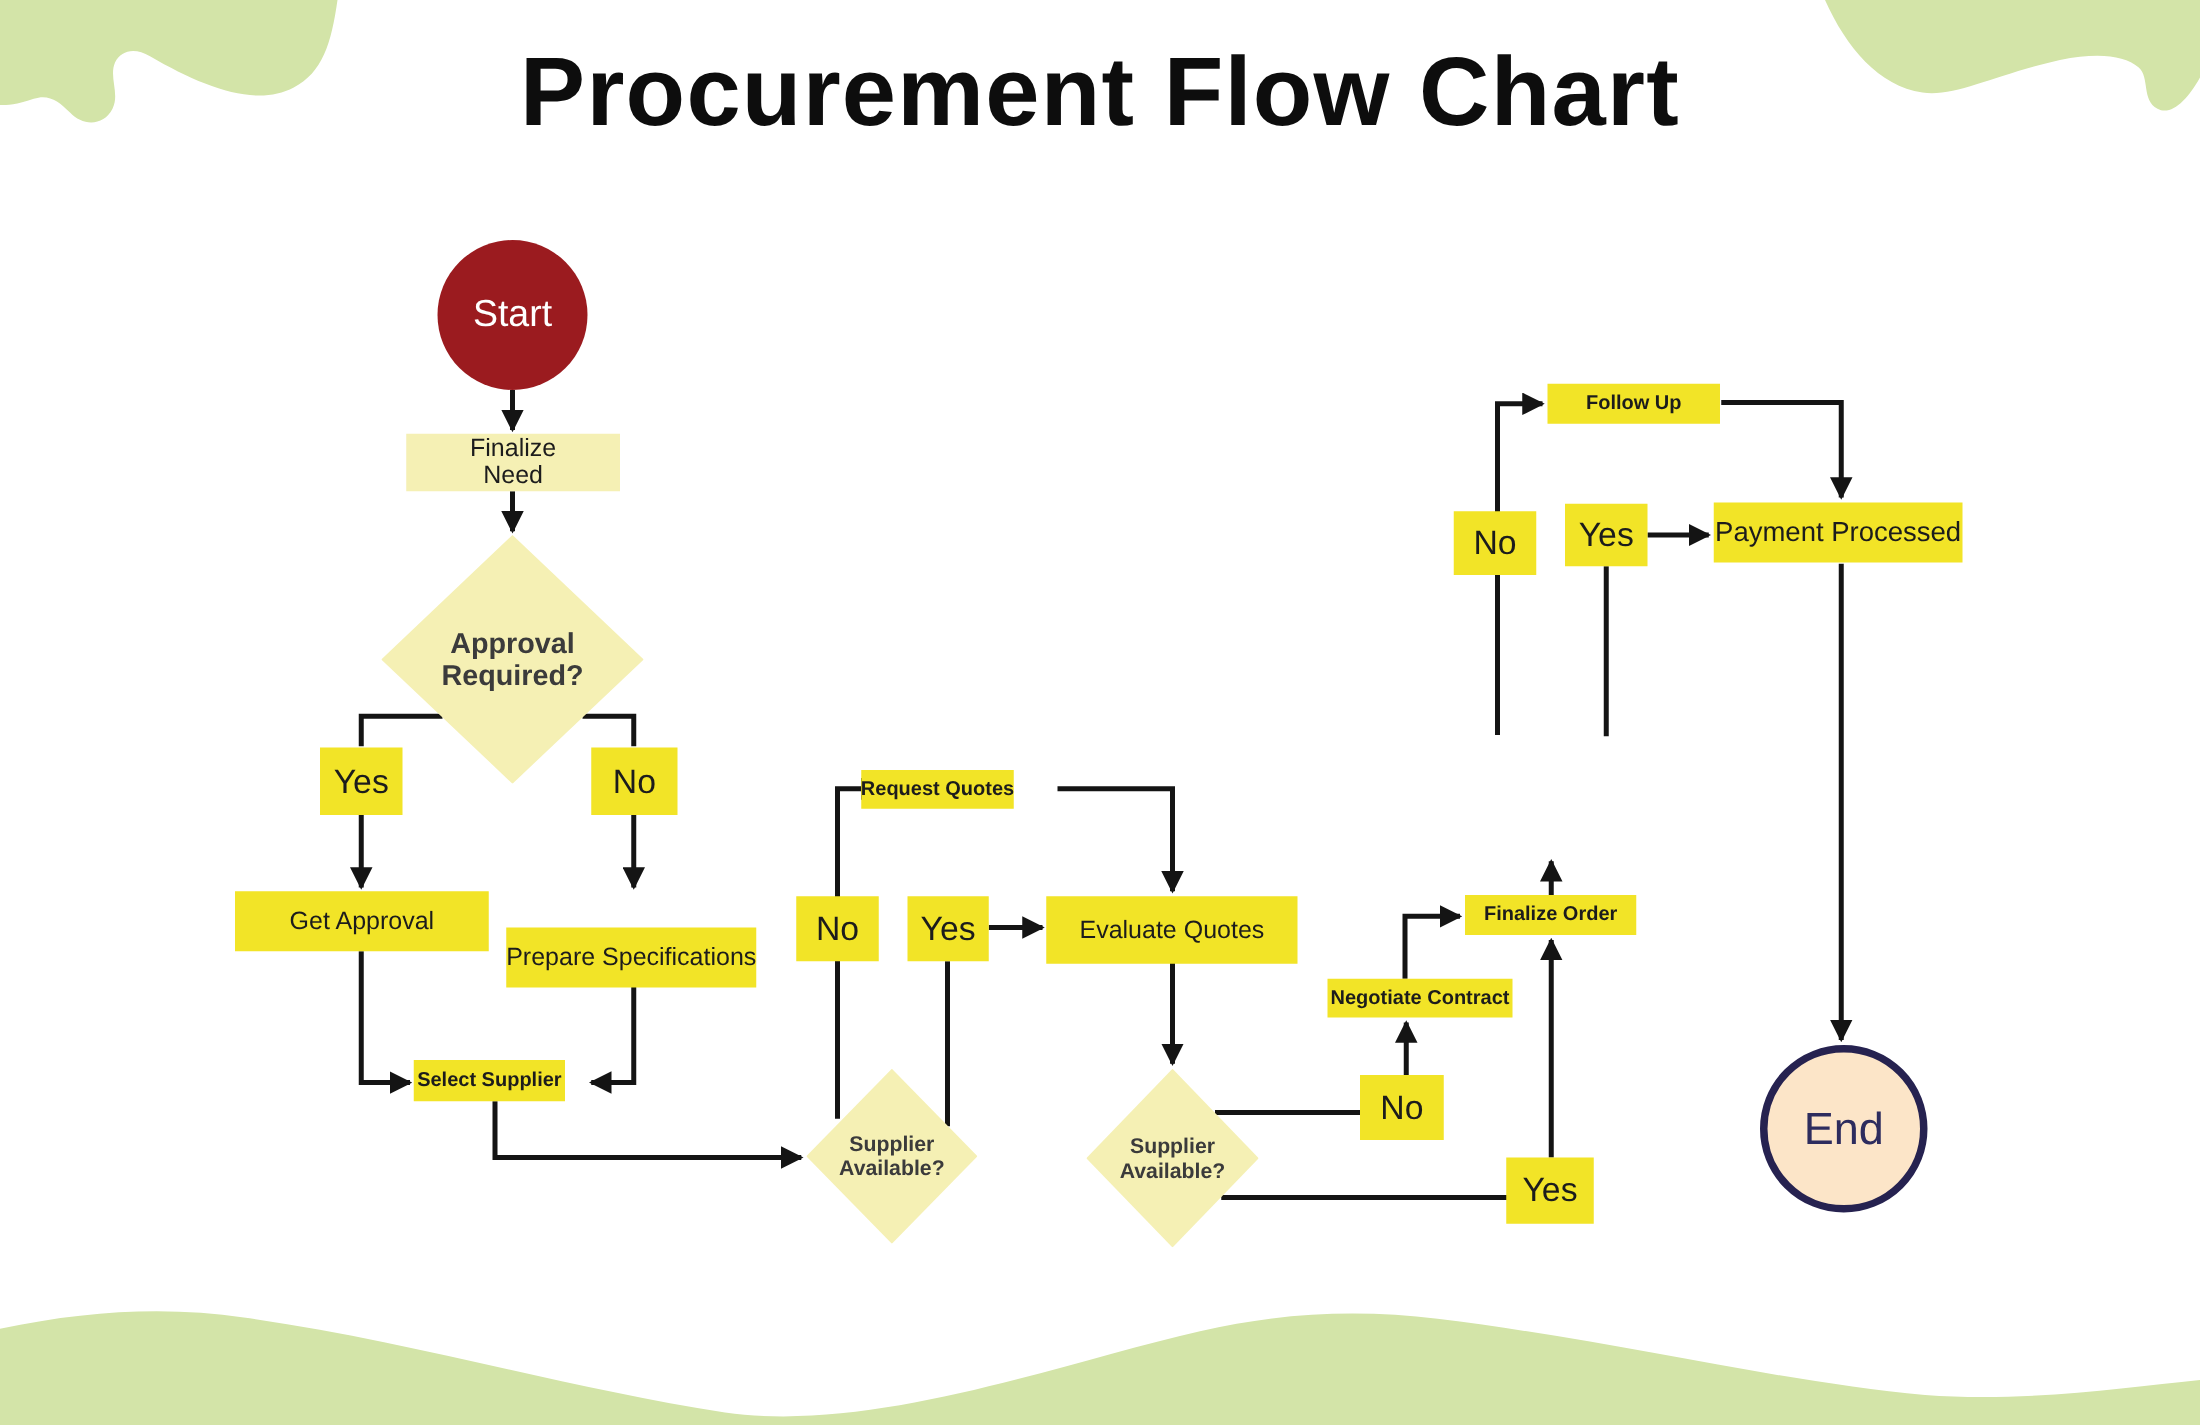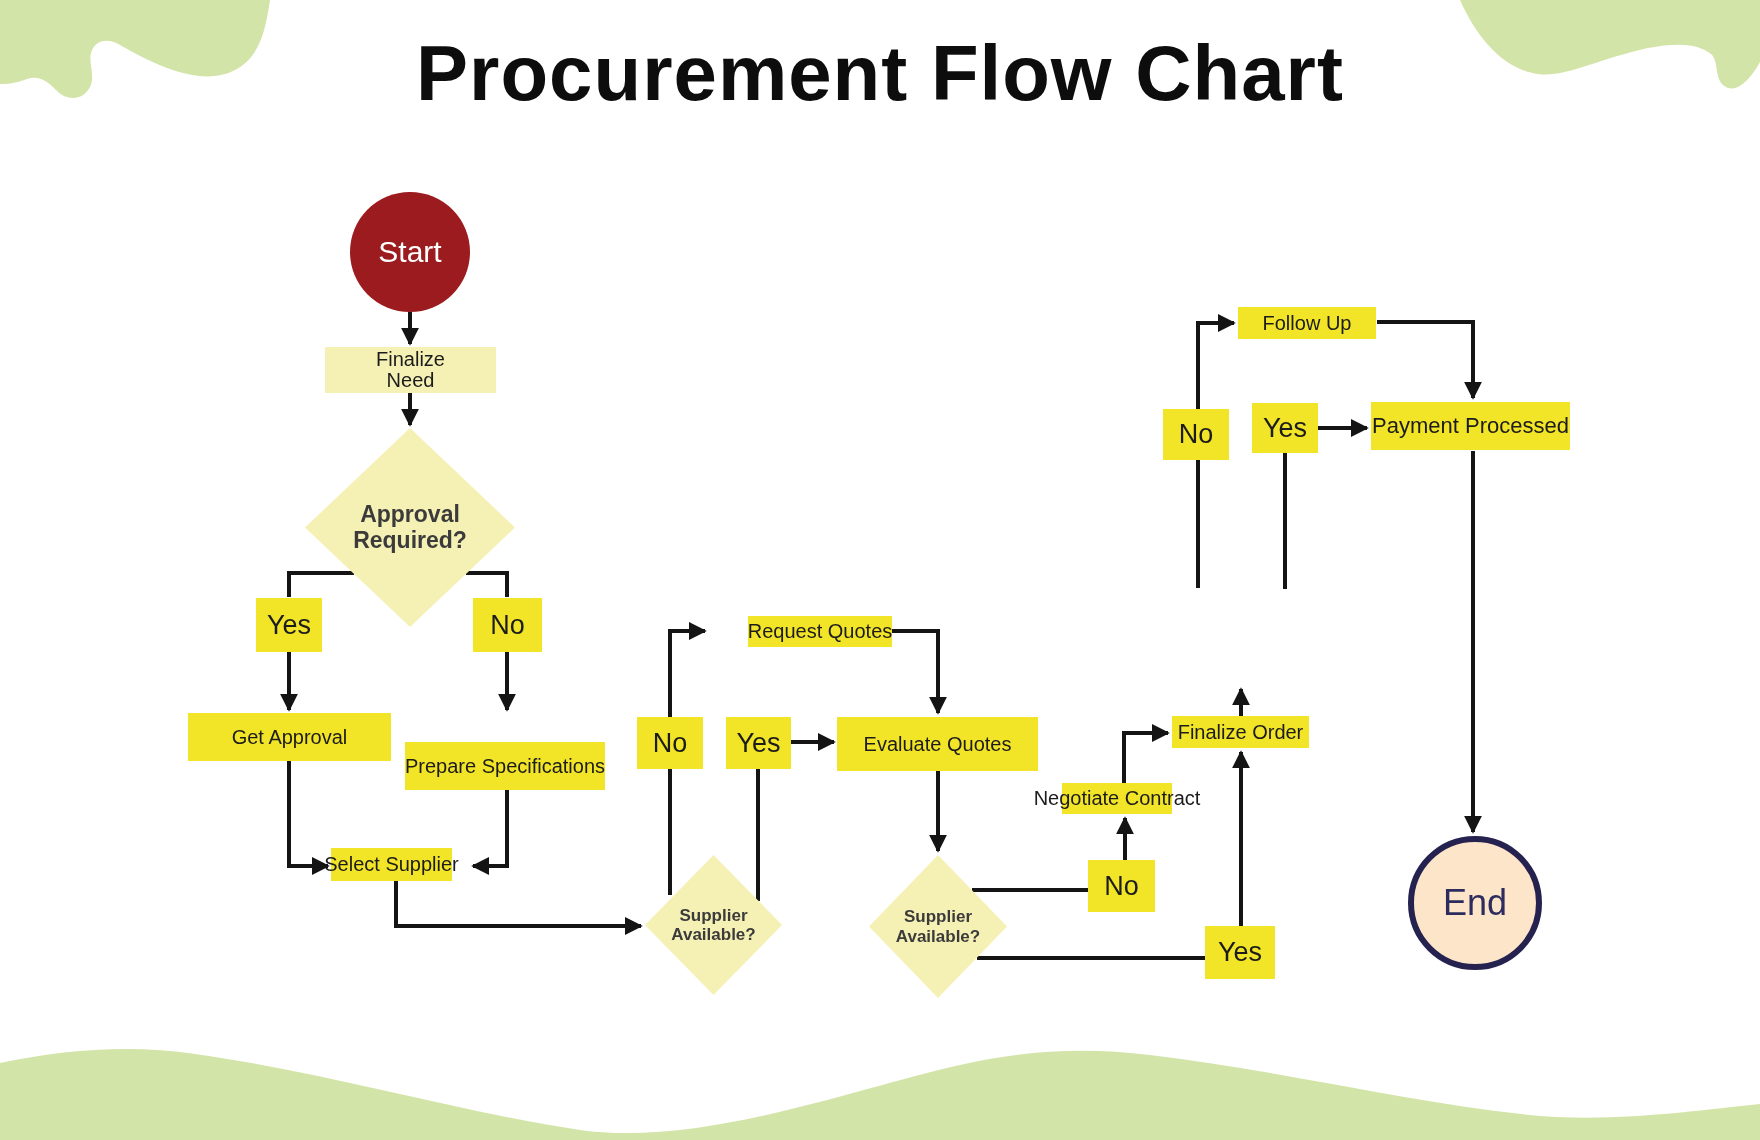--- a/index.html
+++ b/index.html
@@ -16,21 +16,21 @@
   }
   .node{position:absolute;z-index:2;display:flex;flex-direction:column;align-items:center;justify-content:center;text-align:center;line-height:1.12;}
   .yellow{background:var(--bright_yellow,#F2E427);color:#1c1c1c;}
   .pale{background:var(--pale_yellow,#F5F0B4);color:#1c1c1c;}
   .diamond{clip-path:polygon(50% 0,100% 50%,50% 100%,0 50%);background:var(--pale_yellow,#F5F0B4);color:#3b3b3b;font-weight:700;}
   .circle{border-radius:50%;}
   #start-node{background:var(--dark_red,#9B1B1F);color:#ffffff;font-size:30px;}
   #end-node{background:var(--peach,#FCE5C8);border:6px solid var(--navy,#262250);color:#2d2c5e;font-size:36px;box-sizing:border-box;}
   .t-lg{font-size:20px;}
   .t-md{font-size:20px;white-space:nowrap;}
-  .t-sm{font-size:20px;white-space:nowrap;}
+  .t-sm{font-size:16px;white-space:nowrap;font-weight:bold;}
   .t-yn{font-size:27px;}
   .d-lg{font-size:23px;}
   .d-sm{font-size:17px;}
 </style>
 </head>
 <body>
 
 <div id="canvas">
 
   <svg id="bg-svg" width="1760" height="1140" viewBox="0 0 1760 1140">
@@ -113,38 +113,38 @@
     <span>Available?</span>
   </div>
 
   <div class="node yellow t-yn" style="left:637px;top:717px;width:66px;height:52px;">
     <span>No</span>
   </div>
   <div class="node yellow t-yn" style="left:726px;top:717px;width:65px;height:52px;">
     <span>Yes</span>
   </div>
 
-  <div class="node yellow t-sm" style="left:748px;top:616px;width:144px;height:31px;">
+  <div class="node yellow t-sm" style="left:689px;top:616px;width:122px;height:31px;">
     <span>Request Quotes</span>
   </div>
 
   <div class="node yellow t-lg" style="left:837px;top:717px;width:201px;height:54px;">
     <span>Evaluate Quotes</span>
   </div>
 
   <div class="node diamond d-sm" style="left:869px;top:855px;width:138px;height:143px;">
     <span>Supplier</span>
     <span>Available?</span>
   </div>
 
   <div class="node yellow t-yn" style="left:1088px;top:860px;width:67px;height:52px;">
     <span>No</span>
   </div>
 
-  <div class="node yellow t-sm" style="left:1062px;top:783px;width:110px;height:31px;">
+  <div class="node yellow t-sm" style="left:1062px;top:783px;width:148px;height:31px;">
     <span>Negotiate Contract</span>
   </div>
 
   <div class="node yellow t-yn" style="left:1205px;top:926px;width:70px;height:53px;">
     <span>Yes</span>
   </div>
 
   <div class="node yellow t-sm" style="left:1172px;top:716px;width:137px;height:32px;">
     <span>Finalize Order</span>
   </div>

